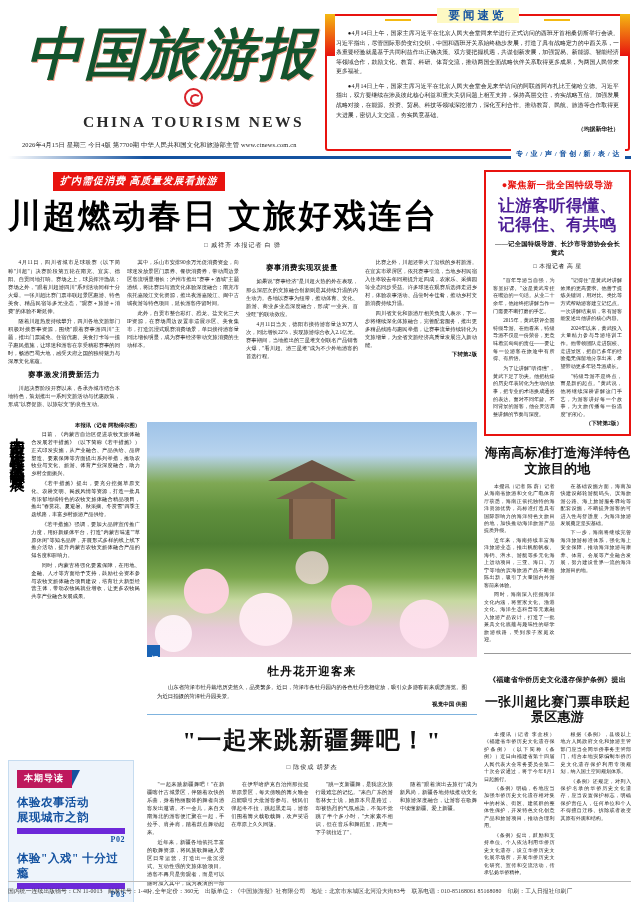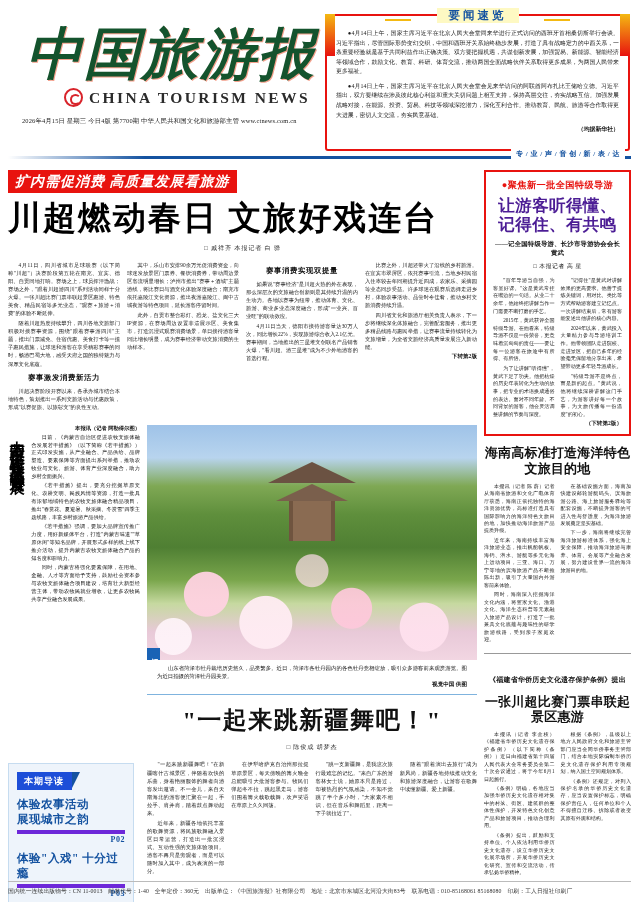--- a/index.html
+++ b/index.html
@@ -19,21 +19,21 @@
   .logo-cn {
     font-family: "Liberation Serif", serif;
     font-size: 56px; font-weight: bold;
     color: #14532d;
     letter-spacing: 2px;
     line-height: 1;
     padding: 16px 0 0 18px;
     font-style: italic;
     text-shadow: 1px 1px 0 #f4a08c;
   }
-  .logo-en-row { display: flex; align-items: center; gap: 6px; padding: 6px 0 0 56px; }
+  .logo-en-row { display: flex; align-items: center; gap: 6px; padding: 6px 0 0 56px; flex-direction: column; }
   .logo-mark {
     width: 19px; height: 19px; border-radius: 50%;
     border: 2px solid #d8232a; position: relative; flex: none;
   }
   .logo-mark::after {
     content: ""; position: absolute; left: 4px; top: 4px;
     width: 7px; height: 7px; border-radius: 50%;
     border: 2px solid #d8232a; border-right-color: transparent;
   }
   .logo-en {
@@ -94,22 +94,22 @@
   
   .grid {
     display: flex; gap: 7px; margin-top: 7px;
     height: 690px;
   }
   .col-right{ width: 152px; position: relative; }
 
   
   .kicker-red {
     display: inline-block; background: #e8130f; color: #fff;
-    font-size: 14px; font-weight: bold; padding: 2.5px 7px;
-    letter-spacing: 1px; font-style: italic; margin-bottom: 7px;
+    font-size: 10px; font-weight: bold; padding: 2.5px 7px;
+    letter-spacing: 1px; font-style: italic; margin-bottom: 7px; margin-left: 45px;
   }
   .headline-main {
     font-size: 33px; font-weight: bold; letter-spacing: 2px;
     text-align: left; line-height: 1.12; color: #000;
     font-family: "Liberation Serif", serif;
   }
   .byline {
     text-align: center; font-size: 6.2px; color: #333;
     margin-top: 7px; letter-spacing: .8px;
   }
@@ -143,35 +143,35 @@
     text-indent: 2em; margin-bottom: 2px;
   }
   .mini-byline { font-size: 5.3px; font-weight: bold; text-align: right; margin-bottom: 2px; }
 
   
   .guide {
     margin-top: 8px; background: #eef4fb; border: 1px solid #c6dcf0;
     padding: 6px 8px 9px; position: relative; width: 126px;
   }
   .guide-tab {
-    display: inline-block; background: #1d4ed8; color: #fff;
+    display: inline-block; background: #be185d; color: #fff;
     font-size: 9px; font-weight: bold; padding: 2.5px 8px 2.5px 7px;
     letter-spacing: 1px; position: relative; margin-bottom: 7px;
   }
   .guide-tab::after {
     content: ""; position: absolute; right: -8px; top: 0;
     border-top: 16px solid #1452a0; border-right: 8px solid transparent;
   }
   .guide-item { margin-bottom: 7px; }
   .guide-item-line {
     font-size: 11.5px; font-weight: bold; color: #1452a0;
     line-height: 1.3; letter-spacing: .5px;
   }
   .guide-page {
-    border-top: 4px solid #6d28d9; margin-top: 3px;
+    border-top: 6px solid #6d28d9; margin-top: 3px;
     text-align: right; font-size: 8px; font-weight: bold;
     color: #1452a0; padding-top: 1px; letter-spacing: .5px;
   }
 
   
   .photo-wrap { margin-top: 6px; position: relative; }
   .photo {
     width: 100%; height: 235px; position: relative; overflow: hidden;
     background:
       radial-gradient(circle at 18% 72%, rgba(255,210,225,.95) 0 22px, transparent 23px),
@@ -364,20 +364,21 @@
         <div style="width:330px;">
           <div class="photo-wrap">
             <div class="photo">
               <div class="pavilion">
                 <div class="pav-roof"></div>
                 <div class="pav-roof2"></div>
                 <div class="pav-body"></div>
               </div>
               <div class="photo-badge">视觉新闻</div>
             </div>
+            <div class="cap-title">牡丹花开迎客来</div>
             <div class="cap-body">山东省菏泽市牡丹栽培历史悠久，品类繁多。近日，菏泽市各牡丹园内的各色牡丹竞相绽放，吸引众多游客前来观赏游览。图为近日拍摄的菏泽牡丹园美景。</div>
             <div class="cap-credit">视觉中国 供图</div>
             <div class="cap-rule"></div>
           </div>
 
           <div class="headline-sub">"一起来跳新疆舞吧！"</div>
           <div class="byline">□ 陈俊成 胡梦杰</div>
 
           <div class="bodycols">
             <div class="bodycol">

